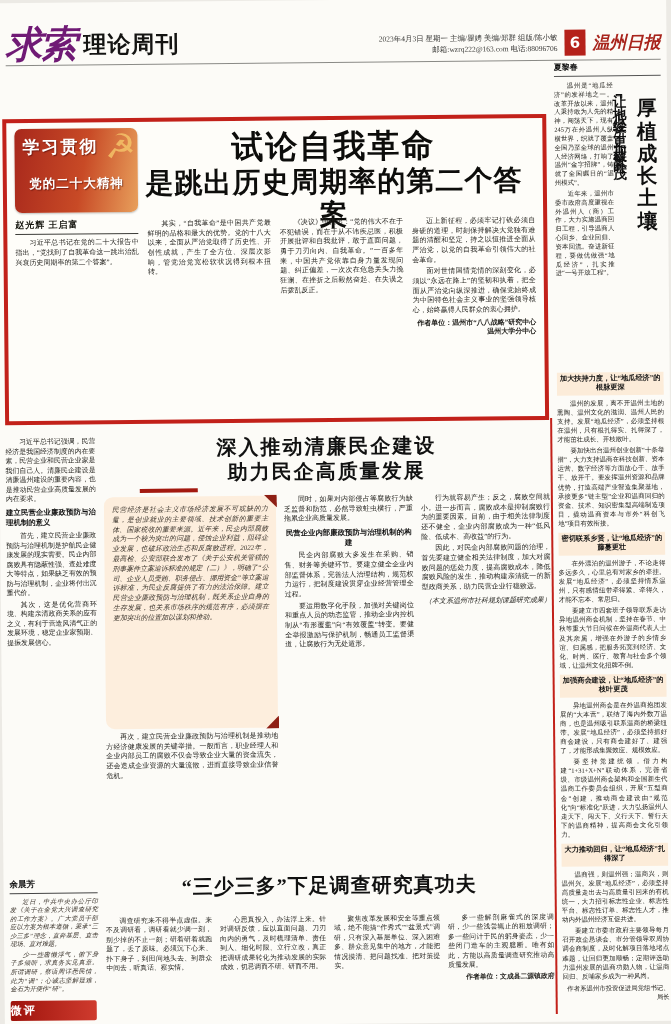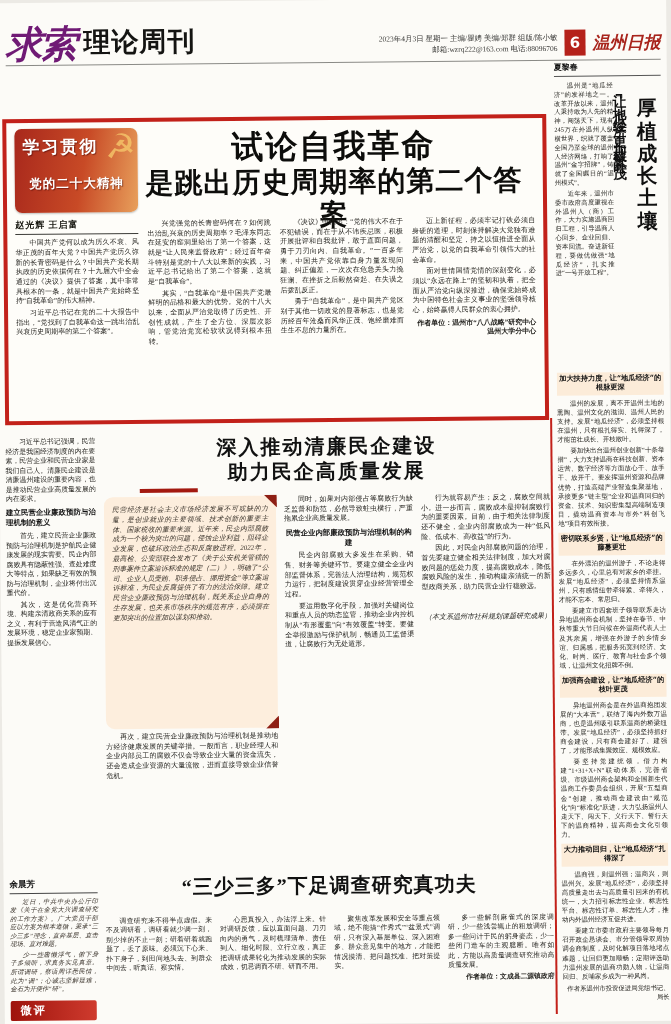--- a/index.html
+++ b/index.html
@@ -9,21 +9,21 @@
         transform:rotate(-0.55deg);transform-origin:50% 50%;}
   p{margin:0 0 2px;text-indent:2em;}
   .jt{text-align:justify;color:#24231f;}
 
   
   .header{position:absolute;left:10px;top:6px;right:6px;height:52px;
           border-bottom:1.5px solid #8a8a86;display:flex;align-items:flex-end;justify-content:space-between;padding-bottom:4px;}
   .mast{display:flex;align-items:flex-end;gap:8px;}
   .mast-logo{font-size:37px;line-height:.9;font-weight:bold;font-style:italic;color:#701a75;
              font-family:"DejaVu Serif",serif;letter-spacing:-2px;}
-  .mast-title{font-size:27px;font-weight:bold;color:#141412;font-family:Liberation Serif, serif;letter-spacing:1px;}
+  .mast-title{font-size:23px;font-weight:bold;color:#141412;font-family:Liberation Serif, serif;letter-spacing:1px;}
   .head-right{display:flex;align-items:center;gap:7px;}
   .head-info{text-align:right;font-size:7.5px;line-height:1.5;color:#3a3a38;}
   .page-num{width:21px;height:26px;background:#b5221b;color:#fff;font:bold 15px/26px "DejaVu Sans",sans-serif;text-align:center;}
   .paper-name{font-size:17px;font-weight:bold;font-style:italic;color:#a8241c;font-family:"DejaVu Serif",serif;}
 
   
   .lead-box{position:absolute;left:6px;top:116px;width:544px;height:306px;border:4px solid #c2211a;
             background:#fefdf9;box-sizing:border-box;}
   .lead-head{position:absolute;left:126px;right:8px;top:8px;text-align:center;color:#0d0d0b;
              font-family:"DejaVu Sans",sans-serif;font-weight:900;}
@@ -53,46 +53,46 @@
   .head-bar{width:58px;height:4px;background:#a31910;margin:3px 0 4px 36px;}
   .civic-body{display:flex;gap:8px;margin-top:2px;}
   .colB{width:172px;flex:none;font-size:7px;line-height:1.38;}
   .colC,.colD{flex:1;font-size:7px;line-height:1.38;}
   .note-box{background:#fdeedd;border-radius:9px;padding:8px 8px;font-style:italic;font-size:6.9px;
             line-height:1.42;min-height:232px;position:relative;box-sizing:border-box;margin-bottom:4px;color:#3a332b;}
   .curl-t,.curl-b{position:absolute;right:-1px;width:13px;height:13px;background:#8e1f14;}
   .curl-t{top:-1px;clip-path:polygon(100% 0,0 0,100% 100%);}
   .curl-b{bottom:-1px;clip-path:polygon(100% 100%,0 100%,100% 0);}
   .sub2{font-weight:bold;font-size:7.4px;text-align:center;text-indent:0;margin:4px 0 3px;color:#111;}
-  .closing{font-style:italic;text-align:right;text-indent:0;margin-top:20px;}
+  .closing{font-style:italic;text-align:right;text-indent:0;margin-top:4px;}
 
   
   .survey{position:absolute;left:6px;top:872px;width:544px;height:148px;}
   .survey-head{position:absolute;left:95px;right:0;top:0;text-align:center;font-weight:900;font-size:20px;
                letter-spacing:1px;color:#111;}
   .survey-rail{position:absolute;left:0;top:4px;width:88px;bottom:0;font-size:6.3px;line-height:1.36;}
   .survey-author{font-size:8.5px;font-weight:bold;border-bottom:1.2px solid #444;padding-bottom:2px;margin-bottom:4px;color:#111;}
   .survey-rail p{font-style:italic;color:#3a332b;}
   .micro{position:absolute;left:0;bottom:2px;width:86px;height:20px;border-radius:2px;color:#fff;
-         font:bold 11px/20px "DejaVu Sans",sans-serif;padding-left:10px;box-sizing:border-box;letter-spacing:2px;
+         font:bold 11px/20px "DejaVu Sans",sans-serif;box-sizing:border-box;letter-spacing:2px;
          background:linear-gradient(90deg,#9e130c,#cf3b2e);}
   .survey-cols{position:absolute;left:96px;right:0;top:42px;bottom:0;column-count:4;column-gap:8px;
                font-size:6.8px;line-height:1.38;}
 
   
   .sweet{position:absolute;left:558px;top:64px;width:107px;bottom:4px;overflow:hidden;}
   .kicker{font-size:8px;font-weight:bold;border-bottom:1px solid #555;padding-bottom:3px;margin-bottom:5px;color:#111;}
   .sweet-top{position:relative;height:286px;}
   .vhead{position:absolute;right:0;top:2px;height:282px;writing-mode:vertical-rl;color:#101010;
          font-family:"Liberation Serif",serif;font-weight:900;}
   .vh1{font-size:20px;letter-spacing:22px;margin-left:6px;}
   .vh2{font-size:13.5px;letter-spacing:6px;}
   .sweet-intro{margin-right:48px;font-size:6.4px;line-height:1.38;}
   .sec-head{font-weight:bold;font-size:7.2px;line-height:1.3;background:#fcecd9;text-align:center;
-            padding:2px 2px;margin:5px 0 3px;color:#111;font-family:Liberation Mono, monospace;}
+            padding:2px 2px;margin:5px 0 3px;color:#111;}
   .sec-p{font-size:6.5px;line-height:1.4;}
   .sweet-attr{text-align:right;font-size:6.4px;margin-top:4px;text-indent:0;color:#24231f;}
 </style>
 </head>
 <body>
 
 <div class="page">
 
   <div class="header">
     <div class="mast">
@@ -115,30 +115,27 @@
       <div class="hl2">是跳出历史周期率的第二个答案</div>
     </div>
     <div class="lead-cols">
       <div class="col jt">
         <div class="study">
           <span class="emblem">☭</span>
           <div class="st1">学习贯彻</div>
           <div class="st2">党的二十大精神</div>
         </div>
         <div class="authors">赵光辉 王启富</div>
-        <p>中国共产党何以成为历久不衰、风华正茂的百年大党？中国共产党历久弥新的长青密码是什么？中国共产党长期执政的历史依据何在？十九届六中全会通过的《决议》提供了答案，其中非常具根本的一条，就是中国共产党始终坚持“自我革命”的伟大精神。</p>
         <p>习近平总书记在党的二十大报告中指出，“党找到了自我革命这一跳出治乱兴衰历史周期率的第二个答案”。</p>
       </div>
       <div class="col pad jt">
-        <p>兴党强党的长青密码何在？如何跳出治乱兴衰的历史周期率？毛泽东同志在延安的窑洞里给出了第一个答案，这就是“让人民来监督政府”；经过百年奋斗特别是党的十八大以来新的实践，习近平总书记给出了第二个答案，这就是“自我革命”。</p>
         <p>其实，“自我革命”是中国共产党最鲜明的品格和最大的优势。党的十八大以来，全面从严治党取得了历史性、开创性成就，产生了全方位、深层次影响，管党治党宽松软状况得到根本扭转。</p>
       </div>
       <div class="col pad jt">
         <p>《决议》中指出：“党的伟大不在于不犯错误，而在于从不讳疾忌医，积极开展批评和自我批评，敢于直面问题，勇于刀刃向内、自我革命。”一百多年来，中国共产党依靠自身力量发现问题、纠正偏差，一次次在危急关头力挽狂澜、在挫折之后毅然奋起、在失误之后拨乱反正。</p>
-        <p>勇于“自我革命”，是中国共产党区别于其他一切政党的显著标志，也是党历经百年沧桑而风华正茂、饱经磨难而生生不息的力量所在。</p>
       </div>
       <div class="col pad jt">
         <p>迈上新征程，必须牢记打铁必须自身硬的道理，时刻保持解决大党独有难题的清醒和坚定，持之以恒推进全面从严治党，以党的自我革命引领伟大的社会革命。</p>
         <p>面对世情国情党情的深刻变化，必须以“永远在路上”的坚韧和执着，把全面从严治党向纵深推进，确保党始终成为中国特色社会主义事业的坚强领导核心，始终赢得人民群众的衷心拥护。</p>
         <p class="attr">作者单位：温州市“八八战略”研究中心温州大学分中心</p>
       </div>
     </div>
   </div>
 
   <div class="vrule"></div>

